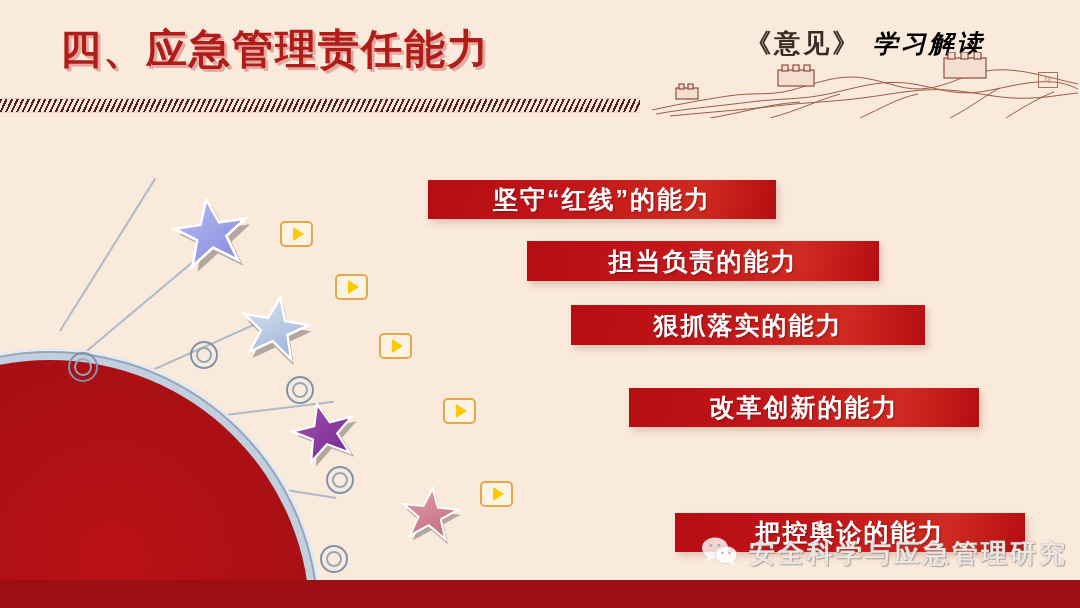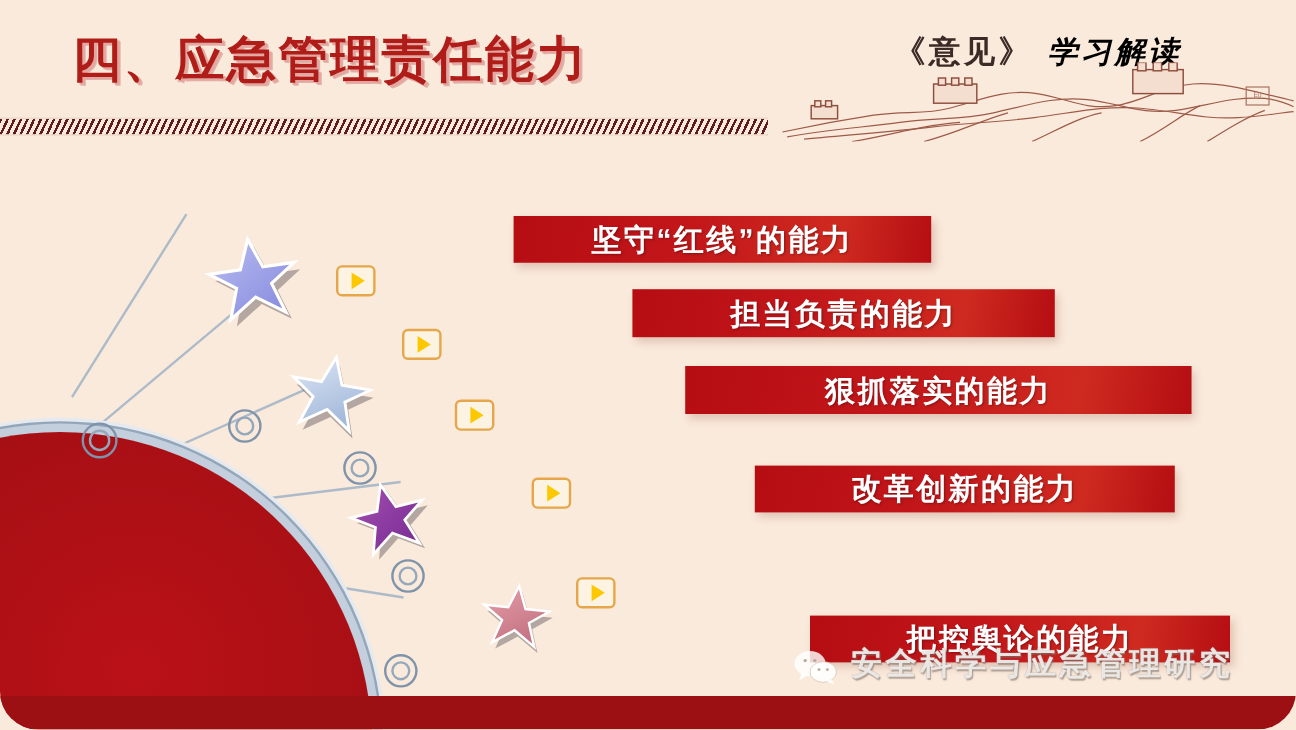--- a/index.html
+++ b/index.html
@@ -3,21 +3,21 @@
 <meta charset="utf-8">
 <style>
   html,body{margin:0;padding:0;}
   body{
     width:1080px;height:608px;overflow:hidden;
     font-family:"Liberation Sans","DejaVu Sans",sans-serif;
     background:#faeadb;
   }
   #slide{
     position:relative;width:1080px;height:608px;
-    background:#faeadb;overflow:hidden;border-radius:32px;
+    background:#faeadb;overflow:hidden;
   }
 
   
   .title{
     position:absolute;left:60px;top:22px;
     font-size:41px;font-weight:bold;letter-spacing:2px;
     color:#b01c18;
     text-shadow:2px 2px 0 #e4a6a0, 3px 3px 0 rgba(150,20,20,.25);
     white-space:nowrap;
   }
@@ -88,22 +88,22 @@
     color:#fff;font-weight:bold;letter-spacing:2px;
     box-shadow:3px 4px 7px rgba(120,40,30,.20);
   }
   .banner span{
     text-shadow:1px 1px 2px rgba(0,0,0,.30);
     white-space:nowrap;
   }
 
   
   .wm{
-    position:absolute;left:660px;top:536px;
-    display:flex;align-items:flex-end;gap:9px;font-family:Liberation Serif, serif;
+    position:absolute;left:700px;top:536px;
+    display:flex;align-items:flex-start;gap:9px;font-family:Liberation Serif, serif;
   }
   .wm-text{
     font-size:26px;font-weight:bold;letter-spacing:3px;
     color:rgba(255,255,255,.78);
     text-shadow:0 0 1px #9a8e85, 1px 1px 1px rgba(120,105,95,.55);
     white-space:nowrap;
   }
   .bottom-bar{
     position:absolute;left:0;bottom:0;width:1080px;height:28px;
     background:#9c1013;
@@ -234,21 +234,21 @@
       </div>
     </div>
 
   <div id="banners">
       <div class="banner" style="left: 428px; top: 180px; width: 348px; height: 39px; font-size: 25px;">
         <span>坚守“红线”的能力</span>
       </div>
       <div class="banner" style="left: 527px; top: 241px; width: 352px; height: 40px; font-size: 25px; text-align: right;">
         <span>担当负责的能力</span>
       </div>
-      <div class="banner" style="left: 571px; top: 305px; width: 422px; height: 40px; font-size: 25px;">
+      <div class="banner" style="left: 571px; top: 305px; width: 354px; height: 40px; font-size: 25px;">
         <span>狠抓落实的能力</span>
       </div>
       <div class="banner" style="left: 629px; top: 388px; width: 350px; height: 39px; font-size: 25px;">
         <span>改革创新的能力</span>
       </div>
       <div class="banner" style="left: 675px; top: 465px; width: 350px; height: 39px; font-size: 25px; margin-top: 48px;">
         <span>把控舆论的能力</span>
       </div>
     </div>
 

